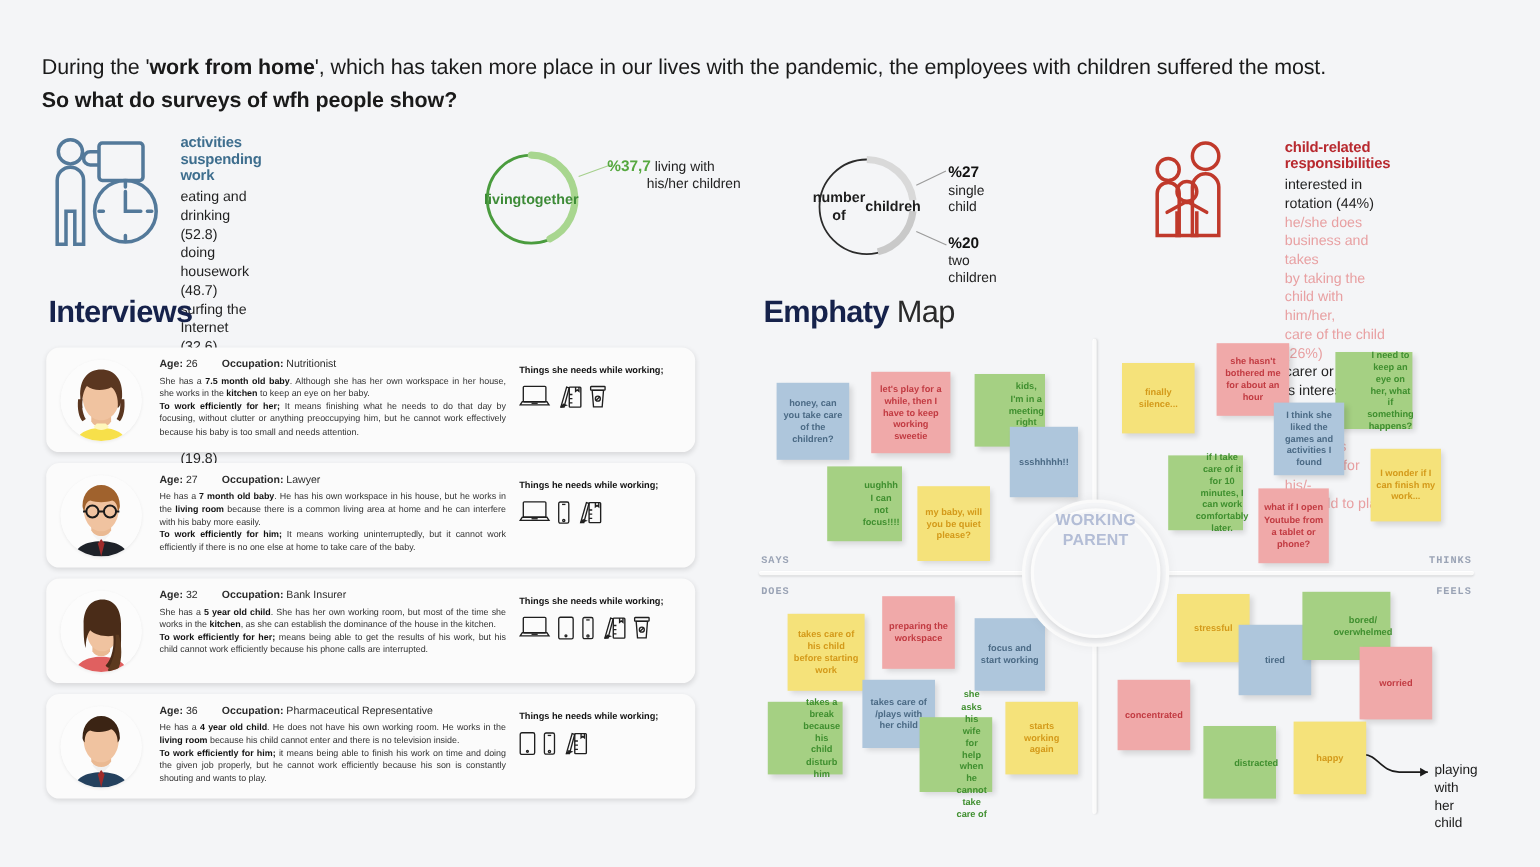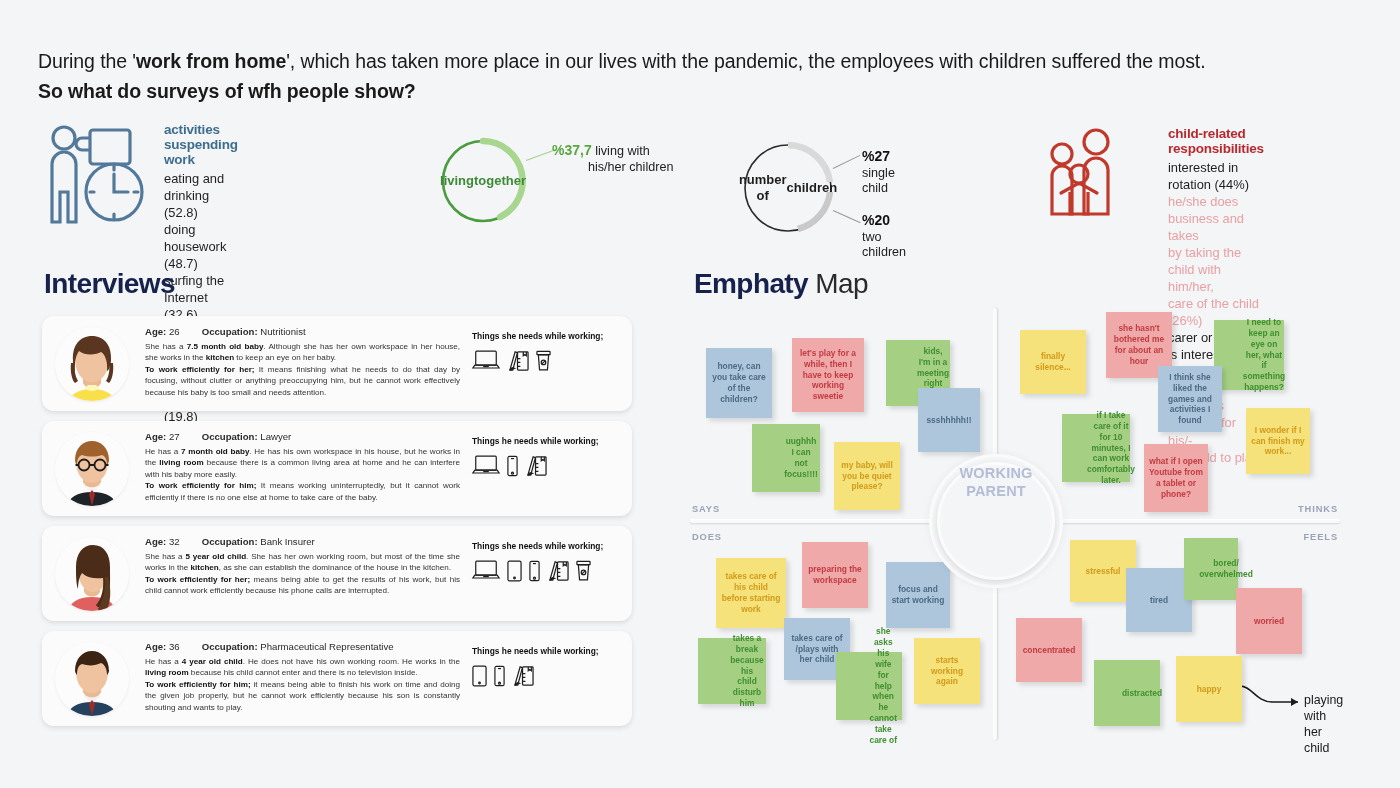--- a/index.html
+++ b/index.html
@@ -100,21 +100,21 @@
     position: absolute; left: 247px; top: 162px; width: 118px; height: 118px;
     border-radius: 50%; background: #f4f5f7;
     border: 3px solid #fbfbfb;
     box-shadow: 0 2px 6px rgba(0,0,0,0.12), 0 0 0 5px #f4f5f7, 0 0 0 8px #fafafa, 0 0 10px 8px rgba(0,0,0,0.05);
     display: flex; flex-direction: column; align-items: center; 
     font-weight: bold; font-size: 14.5px; line-height: 1.22; color: #b3bdd6;
     text-align: center; letter-spacing: 0.2px; z-index: 3;
   }
   .quad-label {
     position: absolute; font-size: 9.3px; font-weight: bold;
-    color: #9aa3b5; letter-spacing: 0.9px;
+    color: #9aa3b5; letter-spacing: 0.9px; font-family: Liberation Mono, monospace;
   }
 
   .note {
     position: absolute;
     display: flex; align-items: center; justify-content: center;
     text-align: center; font-weight: bold;
     font-size: 8.4px; line-height: 1.3; padding: 5px;
     box-shadow: 3px 3px 5px rgba(0,0,0,0.13);
     z-index: 2;
   }
@@ -514,21 +514,21 @@
       </div>
       <div class="note yellow" style="left: 224px; top: 338px; width: 66px; height: 66px;">
         <span>starts working again</span>
       </div>
       <div class="note yellow" style="left: 380px; top: 240px; width: 66px; height: 62px;">
         <span>stressful</span>
       </div>
       <div class="note blue" style="left: 436px; top: 268px; width: 66px; height: 64px;">
         <span>tired</span>
       </div>
-      <div class="note green" style="left: 494px; top: 238px; width: 54px; height: 62px;">
+      <div class="note green" style="left: 494px; top: 238px; width: 80px; height: 62px;">
         <span>bored/ overwhelmed</span>
       </div>
       <div class="note pink" style="left: 546px; top: 288px; width: 66px; height: 66px;">
         <span>worried</span>
       </div>
       <div class="note pink" style="left: 326px; top: 318px; width: 66px; height: 64px;">
         <span>concentrated</span>
       </div>
       <div class="note green" style="left: 404px; top: 360px; width: 66px; height: 66px;">
         <span>distracted</span>

